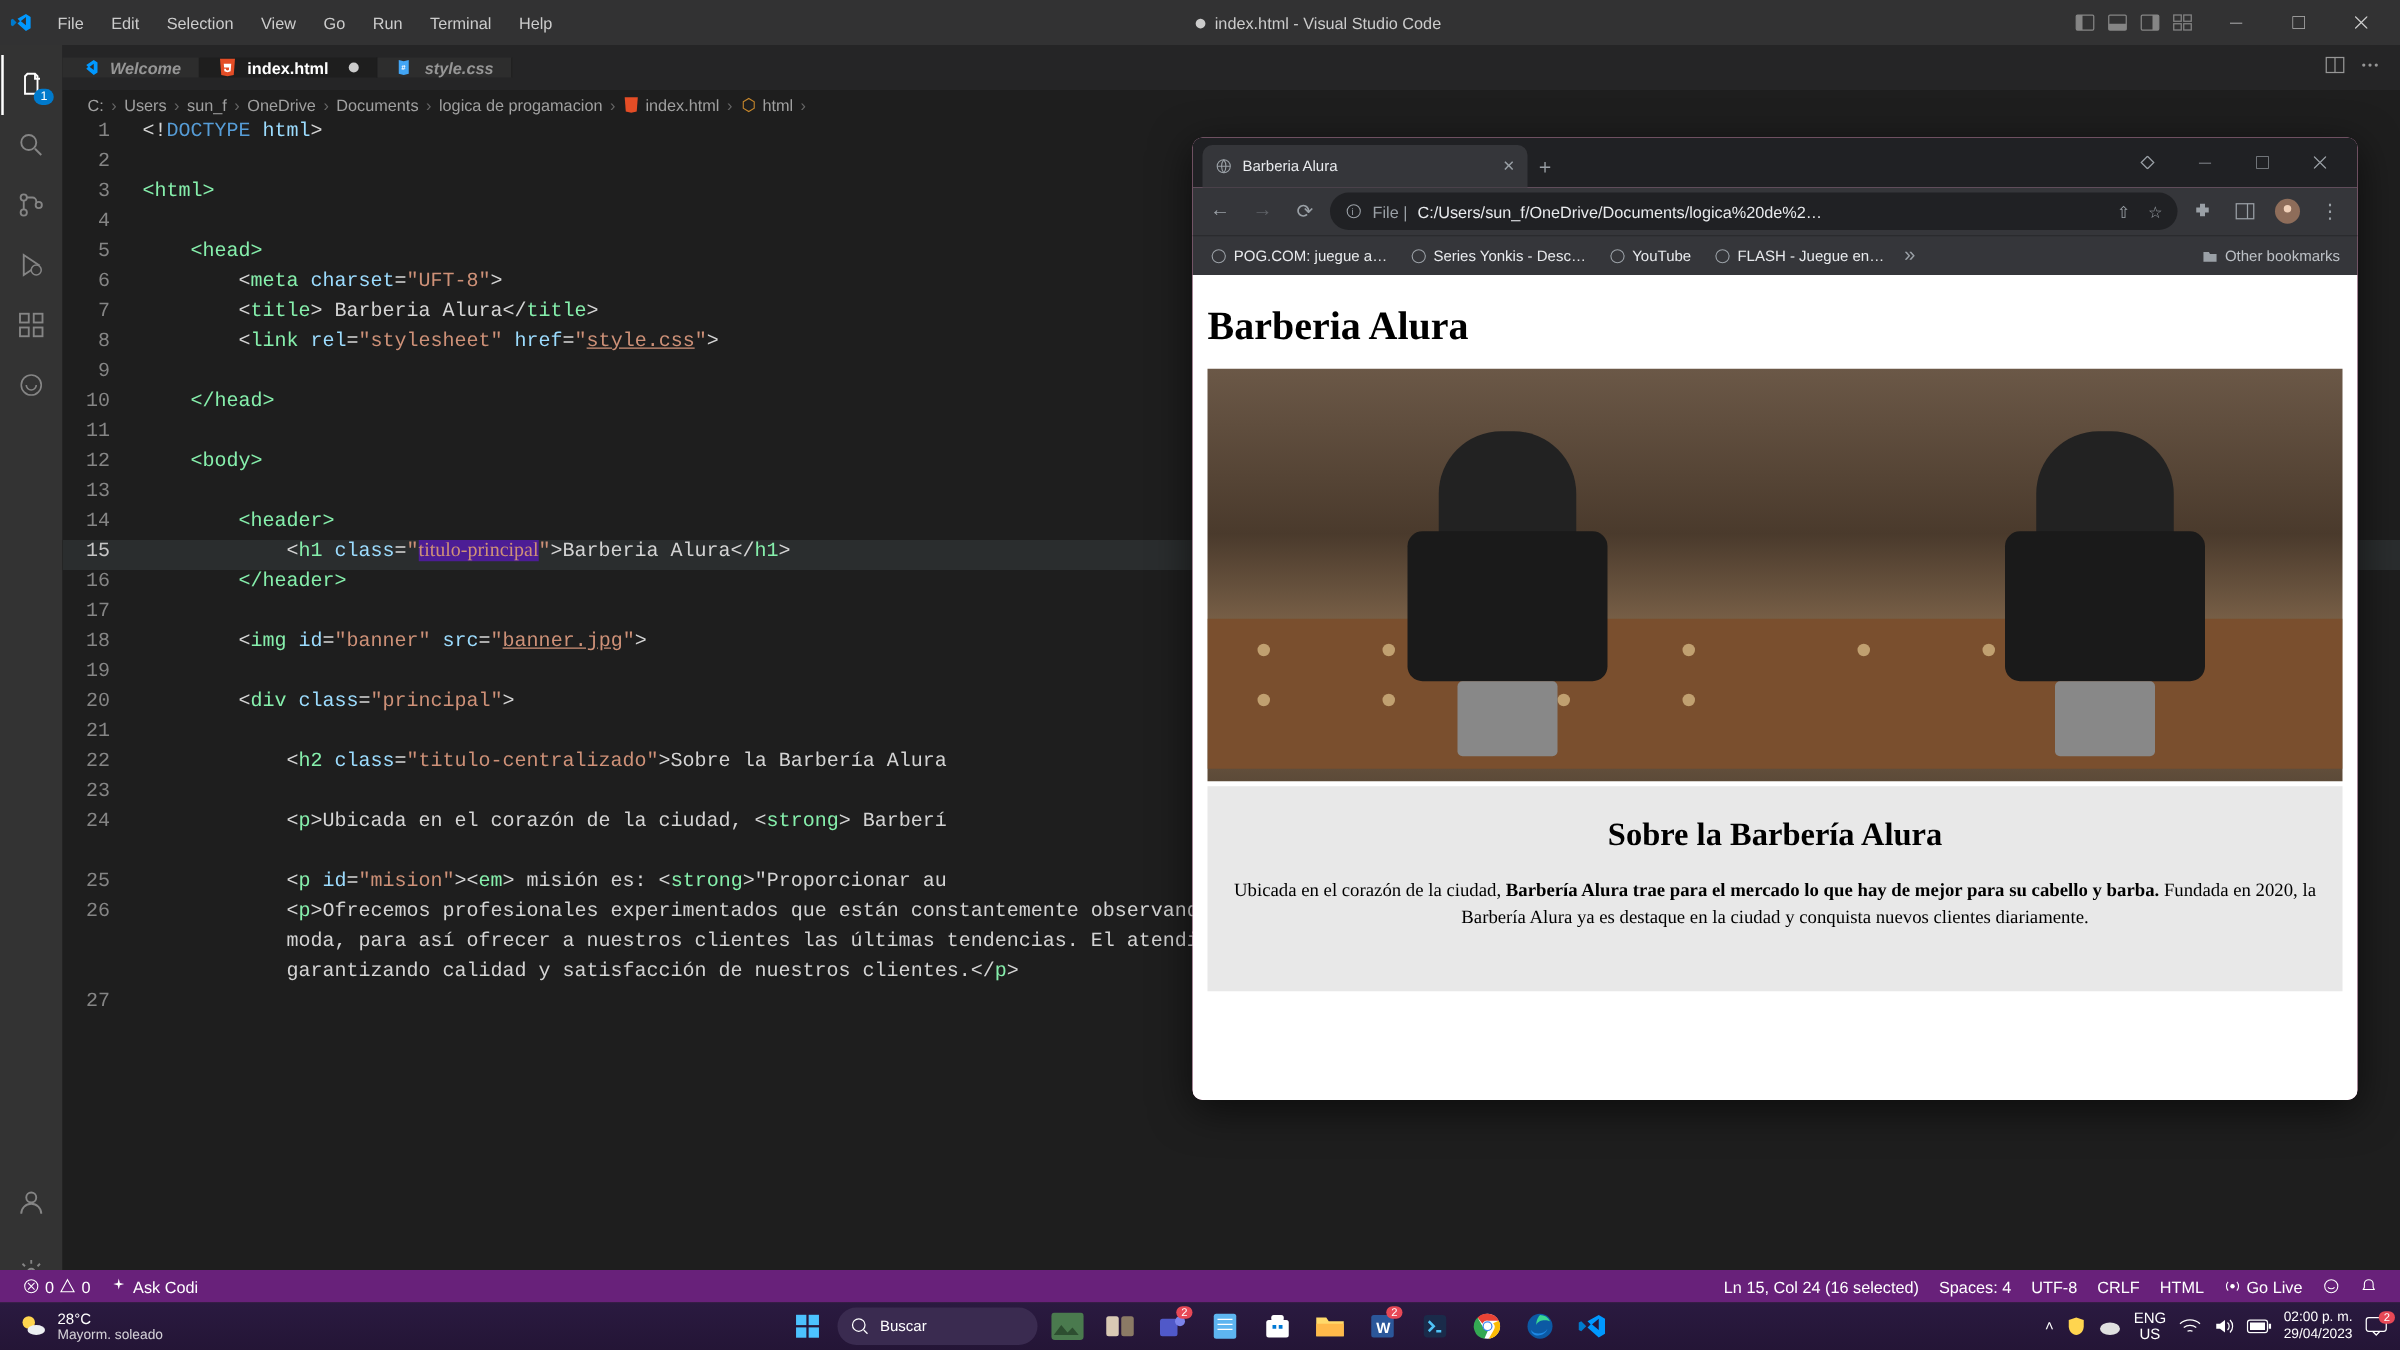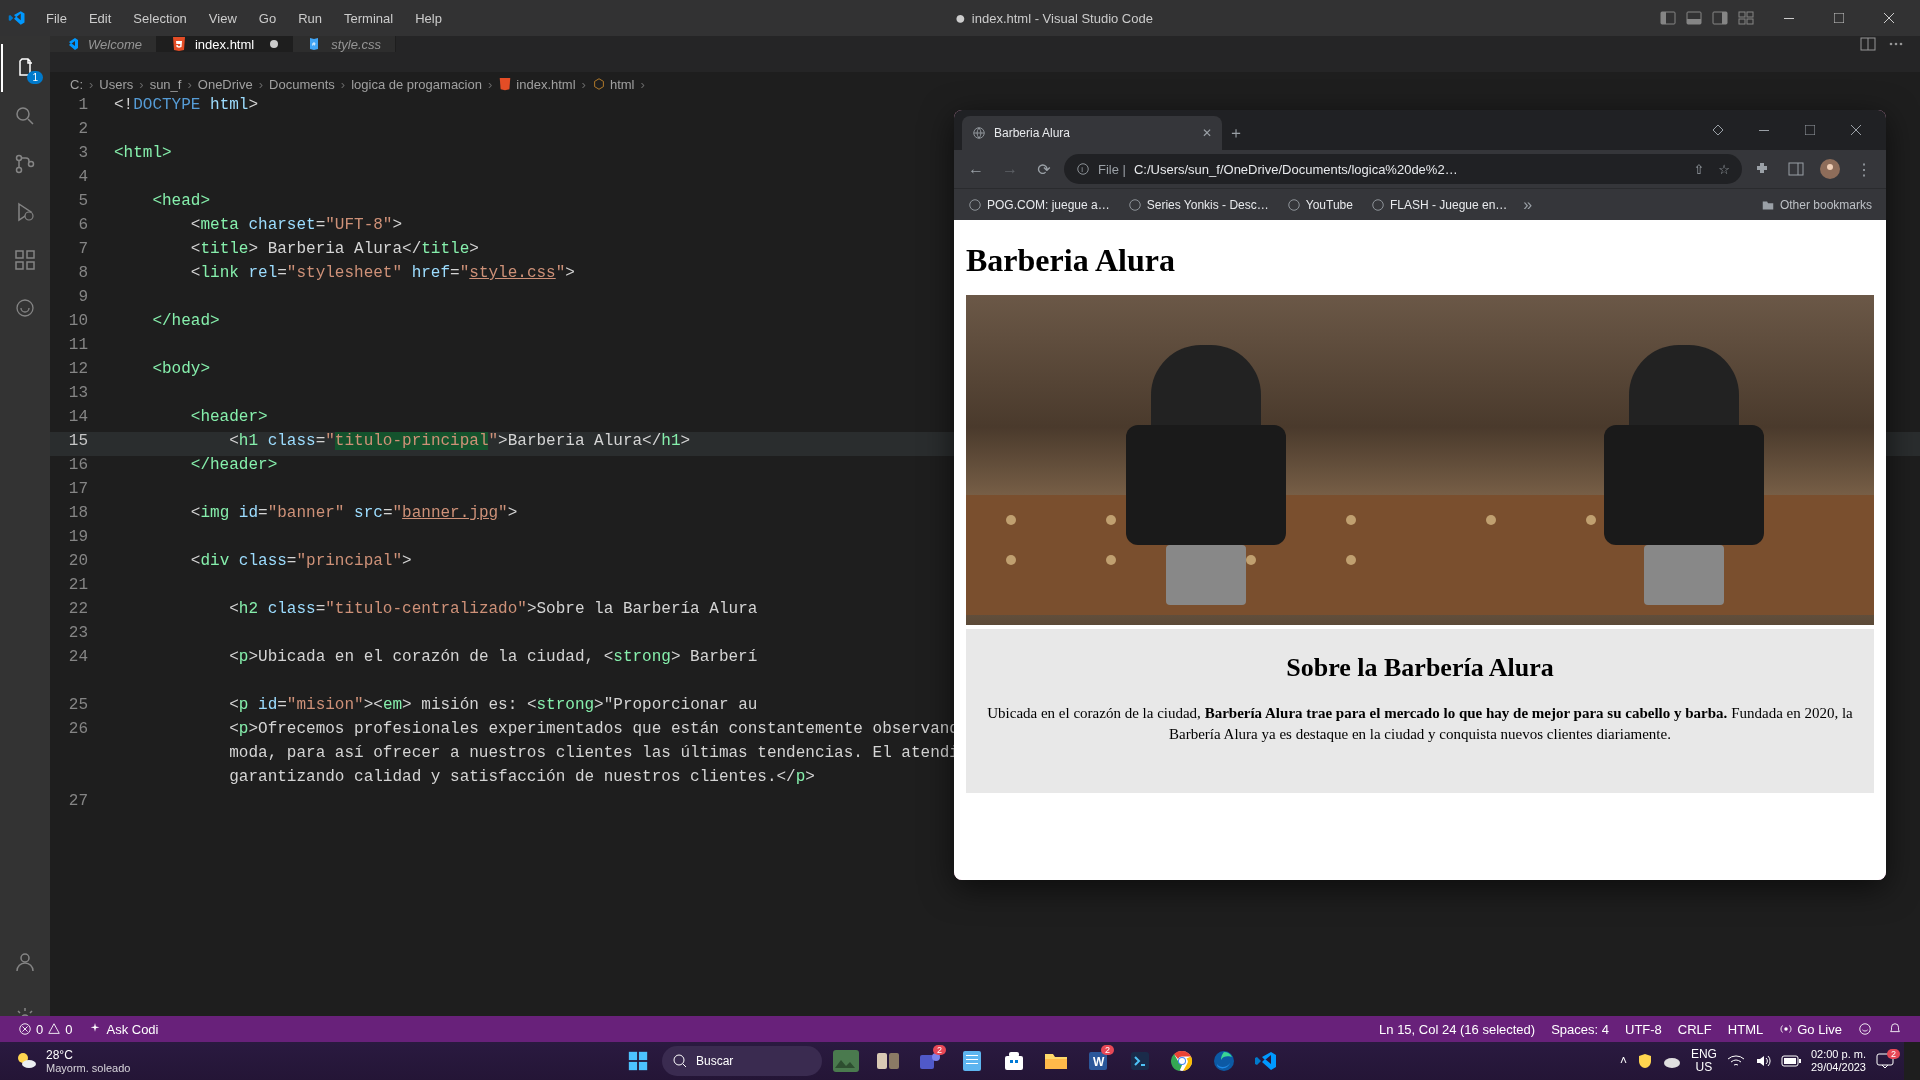--- a/index.html
+++ b/index.html
@@ -79,21 +79,22 @@
   margin-bottom: 8px;
 }
 
 
 .tabsbar {
   position: absolute;
   left: 50px; right: 0; top: 36px;
   height: 36px;
   background: #252526;
   display: flex;
-  align-items: flex-start;
+  align-items: center;
+  font-weight: bold;
 }
 .tabsbar .tab {
   padding: 0 14px;
   display: flex;
   align-items: center;
   gap: 8px;
   background: #2d2d2d;
   color: #969696;
   font-size: 13px;
   font-style: italic;
@@ -159,41 +160,41 @@
   white-space: pre;
 }
 .editor .active-line { background: #2a2d2e; }
 .editor .code { padding-left: 4px; }
 .c-tag { color: #86efac; }
 .c-attr { color: #9cdcfe; }
 .c-str { color: #ce9178; }
 .c-text { color: #d4d4d4; }
 .c-doc { color: #569cd6; }
 .c-link { color: #ce9178; text-decoration: underline; }
-.sel { background: #14532d; }
+.sel { background: #4c1d95; font-family: Liberation Serif, serif; }
 
 
 .statusbar {
   position: absolute;
   left: 0; right: 0; bottom: 38px;
   height: 26px;
   background: #68217a;
   color: #ffffff;
   display: flex;
   align-items: center;
   font-size: 13px;
   padding: 0 10px;
 }
 .statusbar .sb-item { padding: 0 8px; display: flex; align-items: center; gap: 4px; cursor: pointer; }
 .statusbar .sb-right { margin-left: auto; display: flex; }
 
 
 .taskbar {
   position: absolute;
-  left: 0; right: 16px; bottom: 0;
+  left: 0; right: 0; bottom: 0;
   height: 38px;
   background: linear-gradient(0deg, #241536, #2a1a40);
   display: flex;
   align-items: center;
   color: #fff;
   font-size: 12px;
 }
 .taskbar .weather { display: flex; align-items: center; gap: 8px; padding: 0 14px; }
 .taskbar .weather .wicon { width: 24px; height: 24px; }
 .taskbar .center-apps {

